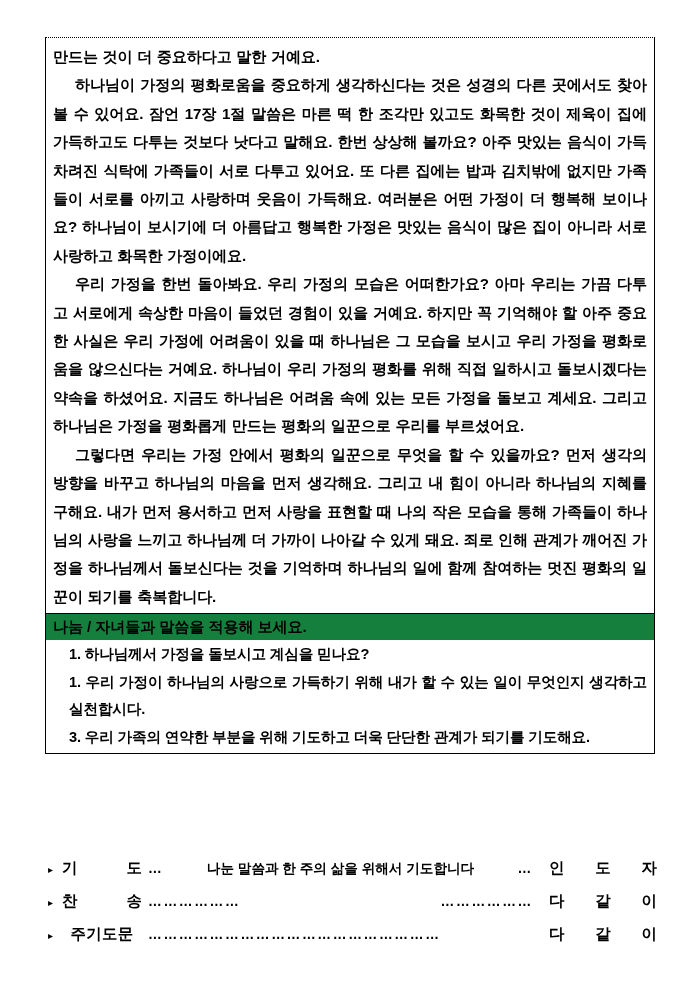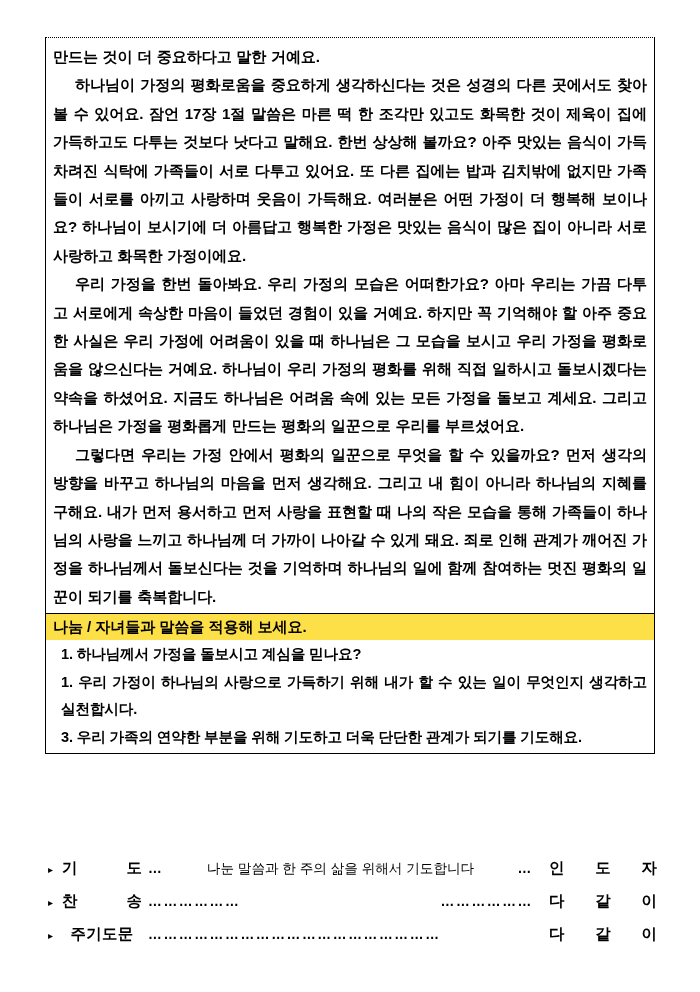--- a/index.html
+++ b/index.html
@@ -51,32 +51,32 @@
     margin: 0;
     text-indent: 22px;
   }
   p.para.no-indent {
     text-indent: 0;
   }
 
   
   .section-head {
     margin: 2px -7px 0 -7px;
-    background: #fde047;
+    background: #15803d;
     font-size: 15.1px;
     line-height: 25px;
     font-weight: bold;
     padding: 0px 7px 1px 7px;
     letter-spacing: -0.1px;
     border-top: 1px solid #000;
   }
 
   
   .q-list {
-    margin: 1px 0 0 8px;
+    margin: 1px 0 0 16px;
     padding: 0;
     list-style: none;
   }
   .q-list li {
     font-size: 14.6px;
     line-height: 27.5px;
     font-weight: bold;
     text-align: justify;
     text-justify: inter-character;
     letter-spacing: -0.15px;
@@ -135,21 +135,21 @@
     font-size: 13.8px;
     letter-spacing: 1.6px;
     color: #000;
     min-width: 0;
   }
   .o-mid .dots-r { text-align: right; }
   .o-mid .mid-text {
     flex: 0 0 auto;
     padding: 0 2px;
     font-size: 14.6px;
-    font-weight: normal;
+    font-weight: bold;
   }
   .o-mid .mid-text.small {
     font-size: 13.6px;
   }
   .o-right {
     flex: 0 0 108px;
     display: flex;
     justify-content: space-between;
     padding-left: 10px;
     font-size: 15.4px;

